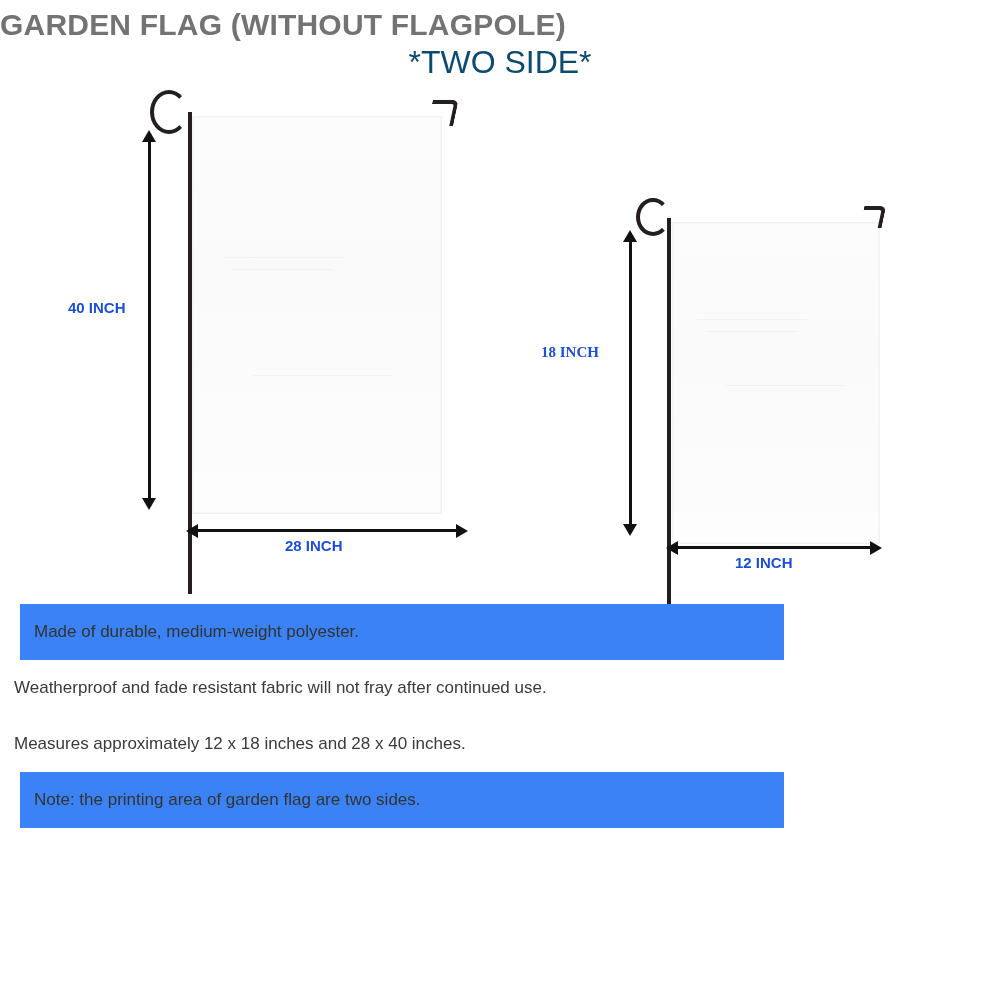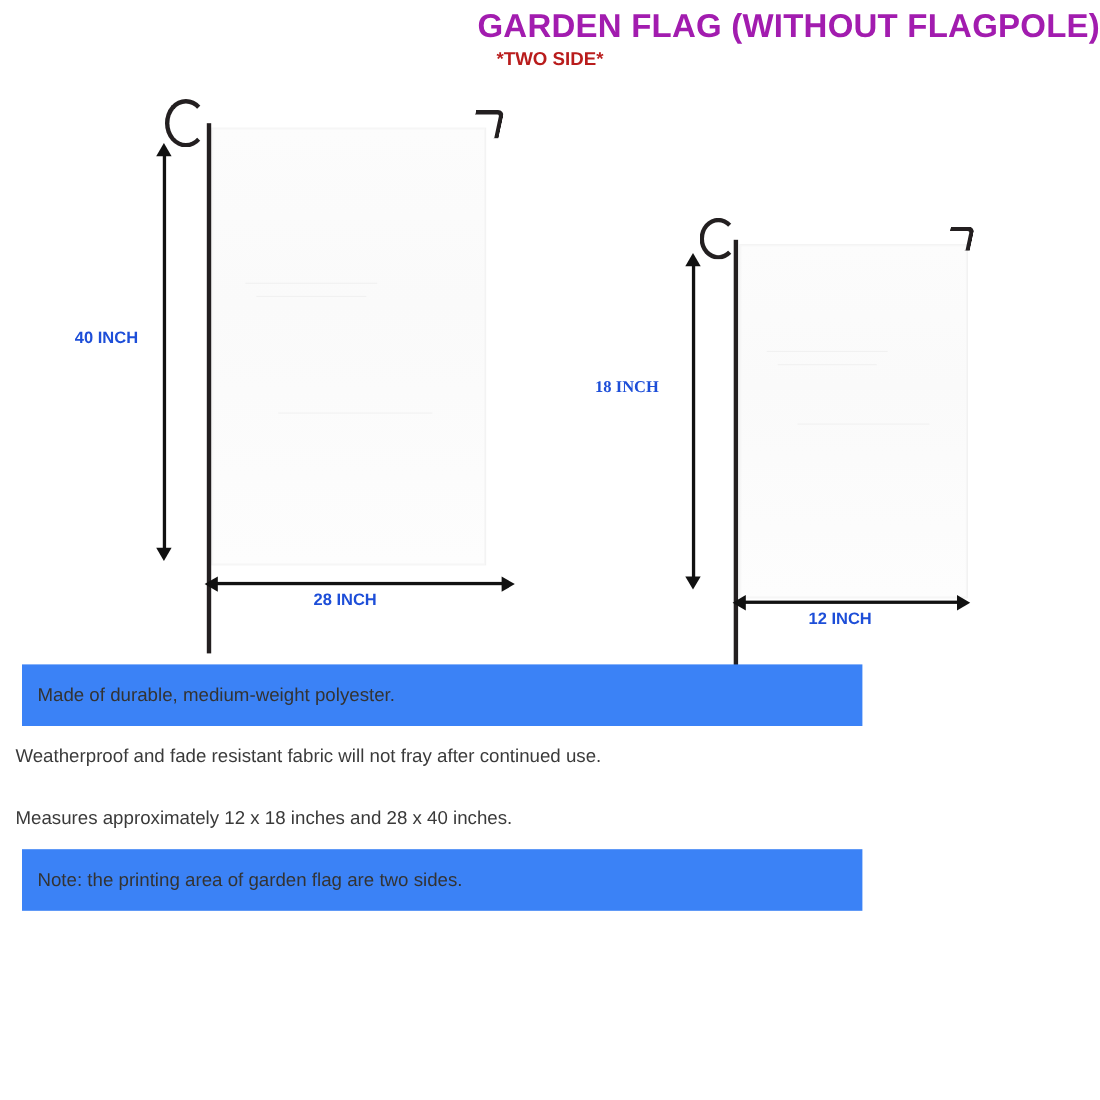--- a/index.html
+++ b/index.html
@@ -15,35 +15,35 @@
     font-family: "Liberation Sans", sans-serif;
     overflow: hidden;
   }
 
   
   .title-main {
     position: absolute;
     left: 0;
     top: 8px;
     width: 1000px;
-    text-align: right;
+    text-align: left;
     font-size: 30px;
     font-weight: bold;
     letter-spacing: 0.2px;
-    color: #a21caf;
+    color: #737373;
   }
   .title-sub {
     position: absolute;
     left: 0;
     top: 44px;
     width: 1000px;
     text-align: center;
-    font-size: 17px;
-    font-weight: bold;
-    color: #b91c1c;
+    font-size: 32px;
+    font-weight: normal;
+    color: #0c4a6e;
   }
 
   
   .flag-body {
     position: absolute;
     background: #fbfbfb;
     border: 1px solid #f2f2f2;
     box-shadow: 0 0 0 1px #f7f7f7 inset;
   }
   .flag-body.large {

